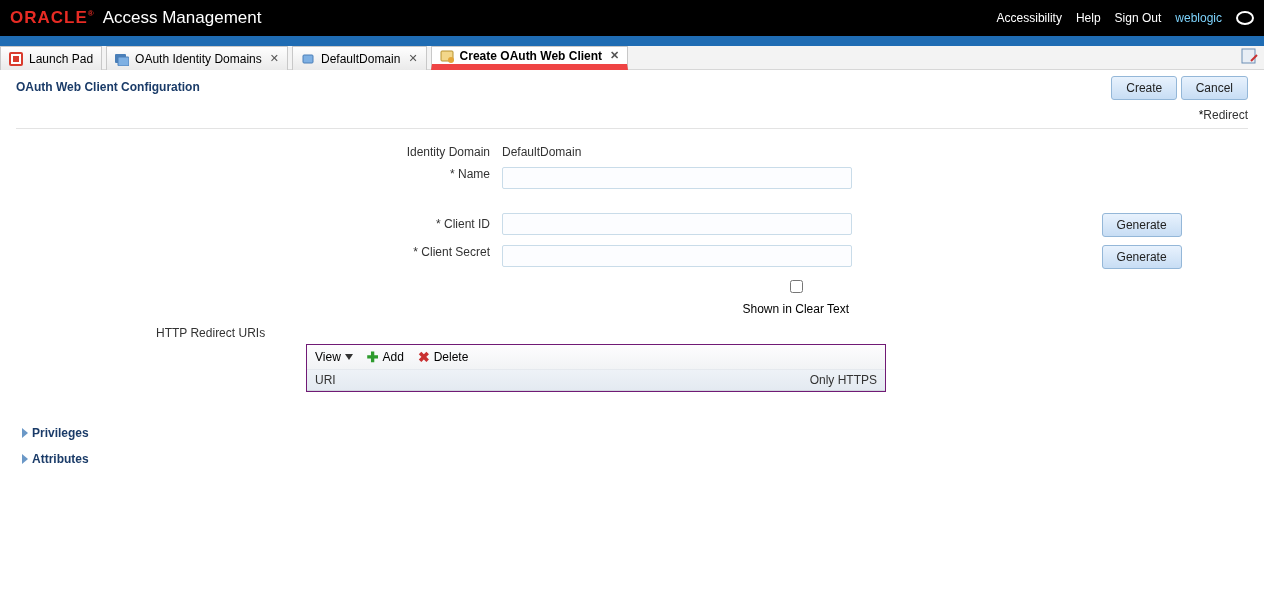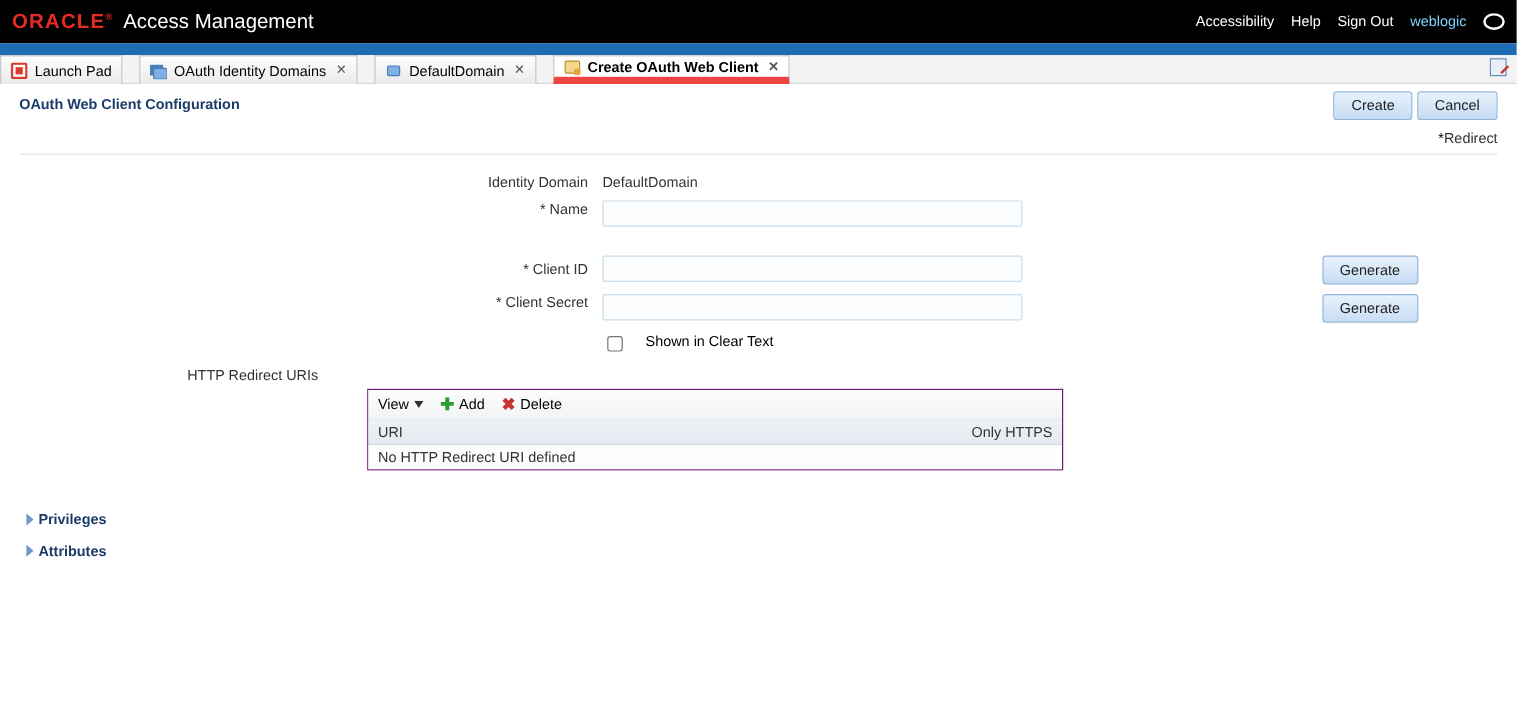--- a/index.html
+++ b/index.html
@@ -66,21 +66,21 @@
       height: 24px;
       position: relative;
     }
     .tab {
       display: flex;
       align-items: center;
       padding: 0 8px;
       gap: 6px;
       border: 1px solid #c8c8c8;
       background: linear-gradient(#fefefe, #eaeaea);
-      margin-right:14px;
+      margin-right:4px;
       border-bottom: none;
       height:24px;
     }
     .tab.active {
       background: #fff;
       font-weight: bold;
       border-bottom: 6px solid #ef4444;
       position: relative;
       z-index: 2;
     }
@@ -170,22 +170,23 @@
       width:350px;
       height:68px;
       border:1px solid #c9dce9;
       background:#fcfdff;
       resize:both;
       border-radius:2px;
       padding:4px 6px;
     }
     .checkbox-row{
       display:flex;
-      align-items:flex-start;
-      gap:16px;
+      align-items:center;
+      gap:6px;
+      flex-direction:column;
     }
     
     .section-label{
       color:#333;
       padding-left:140px;
       margin-top:6px;
     }
     
     .uri-box{
       border:1px solid #701a75;
@@ -372,21 +373,20 @@
       </span>
       <span class="dd">
         <span class="x-icon">✖</span>
         <span>Delete</span>
       </span>
     </div>
     <div class="uri-header">
       <span>URI</span>
       <span>Only HTTPS</span>
     </div>
-    <div class="uri-empty">No HTTP Redirect URI defined</div>
   </div>
 
   <div style="height:28px;"></div>
   <div class="expand-section">
     <span class="expand-caret"></span>
     <span>Privileges</span>
   </div>
   <div class="expand-section">
     <span class="expand-caret"></span>
     <span>Attributes</span>

